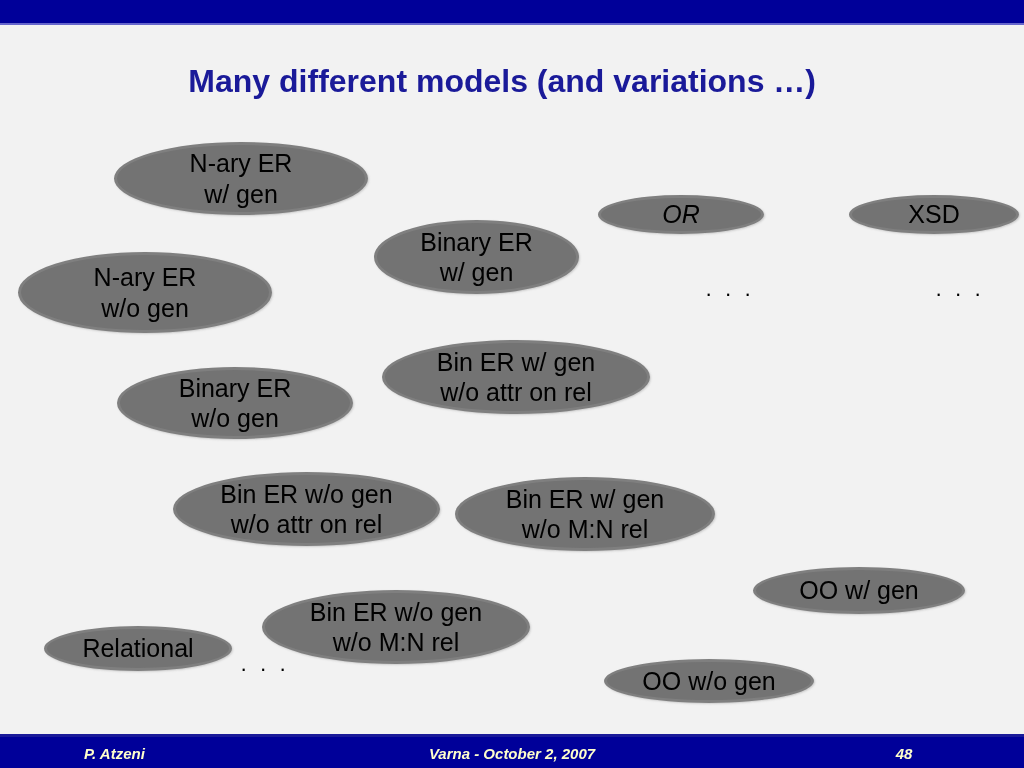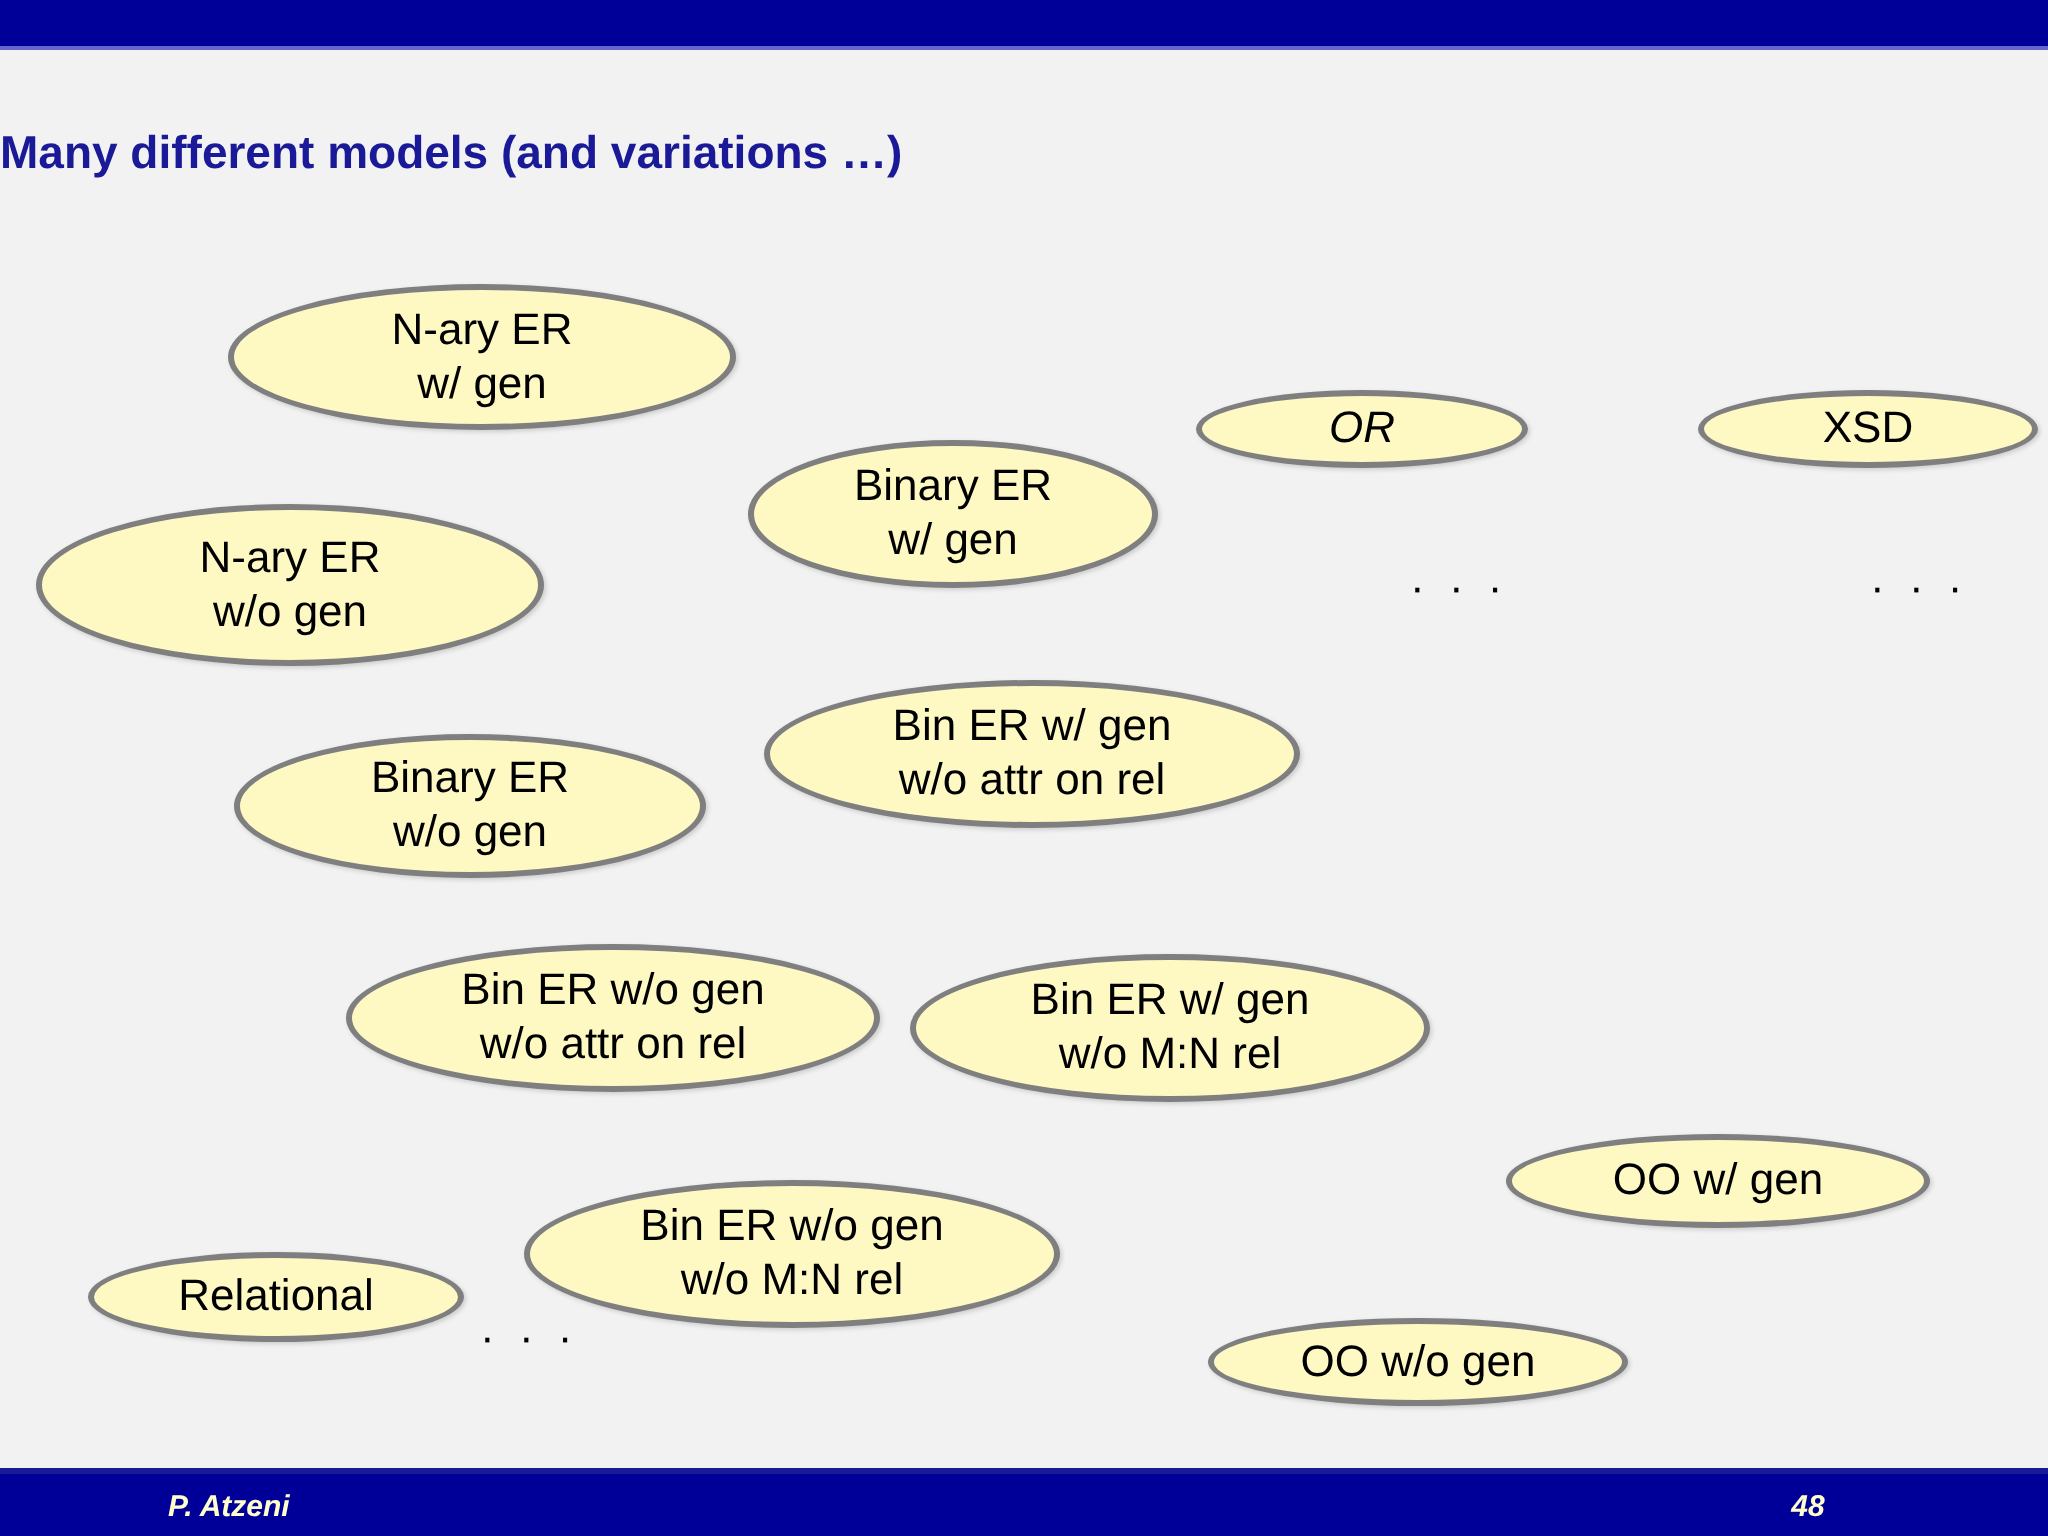--- a/index.html
+++ b/index.html
@@ -34,40 +34,40 @@
     width: 1024px;
     height: 2px;
     background: #6666cc;
   }
   
   .slide-title {
     position: absolute;
     left: 0;
     top: 63px;
     width: 816px;
-    text-align: left;
-    font-size: 23px;
+    text-align: right;
+    font-size: 32px;
     font-weight: bold;
     color: #1a1a99;
     letter-spacing: 0px;
     white-space: nowrap;
   }
   
   .node {
     position: absolute;
-    background: #fef9c3;
+    background: #737373;
     border: 3px solid #7f7f7f;
     border-radius: 50%;
     box-sizing: border-box;
     display: flex;
     align-items: center;
     justify-content: center;
     text-align: center;
     color: #000000;
-    font-size: 22px;
+    font-size: 25px;
     line-height: 1.22;
     box-shadow: 1px 1px 2px rgba(120,120,120,0.30);
   }
   .node .node-label {
     display: block;
     width: 100%;
     white-space: pre-line;
   }
   
   .dots {
@@ -169,15 +169,16 @@
     </div>
   <div id="dots-layer">
       <div class="dots" style="left: 705px; top: 283px;">· · ·</div>
       <div class="dots" style="left: 935px; top: 283px;">· · ·</div>
       <div class="dots" style="left: 240px; top: 658px;">· · ·</div>
     </div>
 
   <div class="bottom-band-edge"></div>
   <div class="bottom-band"></div>
   <div class="footer-text footer-author">P. Atzeni</div>
+  <div class="footer-text footer-event">Varna - October 2, 2007</div>
   <div class="footer-text footer-page">48</div>
 
 </div>
 
 </body></html>

